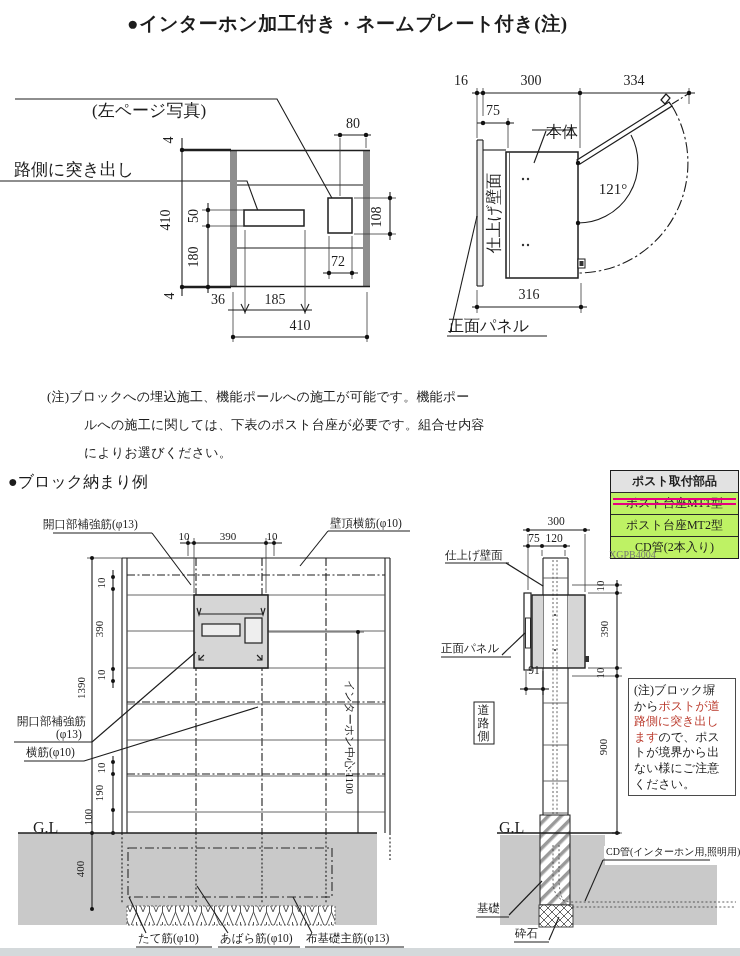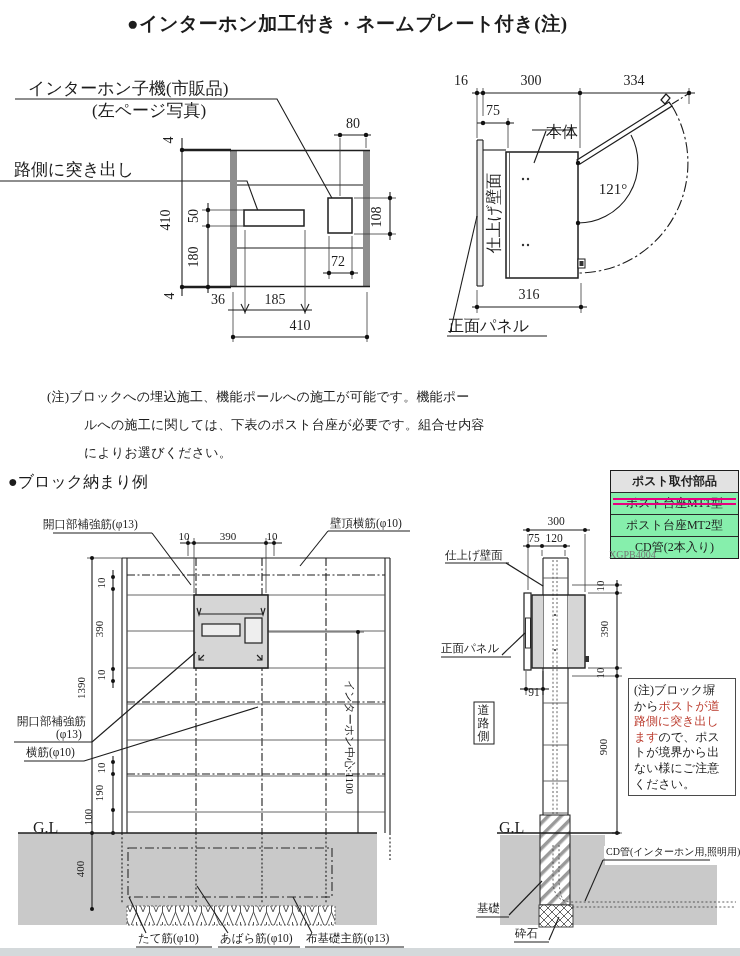--- a/index.html
+++ b/index.html
@@ -18,21 +18,21 @@
   .s1{stroke:#1e1e1e;stroke-width:1.1;fill:none;}
   .s15{stroke:#1e1e1e;stroke-width:1.7;fill:none;}
   .s25{stroke:#1e1e1e;stroke-width:2.6;fill:none;}
   .thin{stroke:#3a3a3a;stroke-width:0.8;fill:none;}
   .dd{stroke-dasharray:8 2.5 2 2.5;}
   .ddl{stroke-dasharray:11 3 2.5 3;}
   .dot2{stroke-dasharray:2 2.2;}
   .dots circle{fill:#111;stroke:none;}
   .jnt{stroke:#555;stroke-width:0.9;fill:none;}
   
-  .ptable{position:absolute;left:610px;top:470px;width:127px;border:1.6px solid #1c1c1c;background:#86efac;}
+  .ptable{position:absolute;left:610px;top:470px;width:127px;border:1.6px solid #1c1c1c;background:#bef264;}
   .ptable .hd{background:#e2e2e2;font-weight:bold;text-align:center;font-size:12px;
               padding:2px 0;border-bottom:1px solid #2a2a2a;}
   .ptable .rw{position:relative;text-align:center;font-size:12px;padding:2px 0;border-bottom:1px solid #2a2a2a;}
   .ptable .rw:last-child{border-bottom:none;}
   .strike1,.strike2{position:absolute;left:2px;right:2px;height:2.4px;}
   .strike1{top:5px;} .strike2{top:10px;}
   .codelbl{position:absolute;left:609px;top:549px;font-size:10px;color:#777;}
   
   .notebox{position:absolute;left:628px;top:678px;width:97px;border:1.3px solid #4a4a4a;
            background:#fff;padding:4px 4px 3px 5px;font-size:12px;line-height:15.6px;}
@@ -381,21 +381,20 @@
     <line x1="476" y1="917" x2="509" y2="917"></line>
         <line x1="509" y1="915" x2="542" y2="881"></line>
     <line x1="514" y1="942" x2="549" y2="942"></line>
         <line x1="549" y1="940" x2="559" y2="917"></line>
   </g>
   <rect x="474" y="702" width="20" height="42" fill="#fff" stroke="#1e1e1e" stroke-width="1"></rect>
 </svg>
 
 <div class="lbl title" style="left:127px;top:13px;">●インターホン加工付き・ネームプレート付き(注)</div>
 
-<div class="lbl fs17" style="left:28px;top:79px;">インターホン子機(市販品)</div>
 <div class="lbl fs17" style="left:92px;top:101px;">(左ページ写真)</div>
 <div class="lbl fs17" style="left:14px;top:160px;">路側に突き出し</div>
 <div class="lbl fs14 ctr" style="left:353px;top:124px;">80</div>
 <div class="lbl fs14 rotL" style="left:169px;top:140px;">4</div>
 <div class="lbl fs14 rotL" style="left:166px;top:220px;">410</div>
 <div class="lbl fs14 rotL" style="left:194px;top:216px;">50</div>
 <div class="lbl fs14 rotL" style="left:194px;top:257px;">180</div>
 <div class="lbl fs14 rotL" style="left:170px;top:296px;">4</div>
 <div class="lbl fs14 ctr" style="left:218px;top:300px;">36</div>
 <div class="lbl fs14 ctr" style="left:275px;top:300px;">185</div>
@@ -454,21 +453,21 @@
 <div class="lbl fs11 rotR" style="left:350px;top:737px;">インターホン中心:1100</div>
 <div class="lbl fs115" style="left:138px;top:932px;">たて筋(φ10)</div>
 <div class="lbl fs115" style="left:220px;top:932px;">あばら筋(φ10)</div>
 <div class="lbl fs115" style="left:306px;top:932px;">布基礎主筋(φ13)</div>
 
 <div class="lbl fs115 ctr" style="left:556px;top:522px;">300</div>
 <div class="lbl fs115 ctr" style="left:534px;top:539px;">75</div>
 <div class="lbl fs115 ctr" style="left:554px;top:539px;">120</div>
 <div class="lbl fs115" style="left:445px;top:549px;">仕上げ壁面</div>
 <div class="lbl fs115" style="left:441px;top:642px;">正面パネル</div>
-<div class="lbl fs115 ctr" style="left:534px;top:693px;">91</div>
+<div class="lbl fs115 ctr" style="left:534px;top:671px;">91</div>
 <div class="lbl fs11 rotL" style="left:600px;top:586px;">10</div>
 <div class="lbl fs11 rotL" style="left:604px;top:629px;">390</div>
 <div class="lbl fs11 rotL" style="left:600px;top:673px;">10</div>
 <div class="lbl fs11 rotL" style="left:603px;top:747px;">900</div>
 <div class="road">道路側</div>
 <div class="lbl fs12" style="left:499px;top:819px;">G.L</div>
 <div class="lbl fs10 whitebg" style="left:604px;top:846px;">CD管(インターホン用,照明用)</div>
 <div class="lbl fs115" style="left:477px;top:902px;">基礎</div>
 <div class="lbl fs115" style="left:515px;top:927px;">砕石</div>
 

